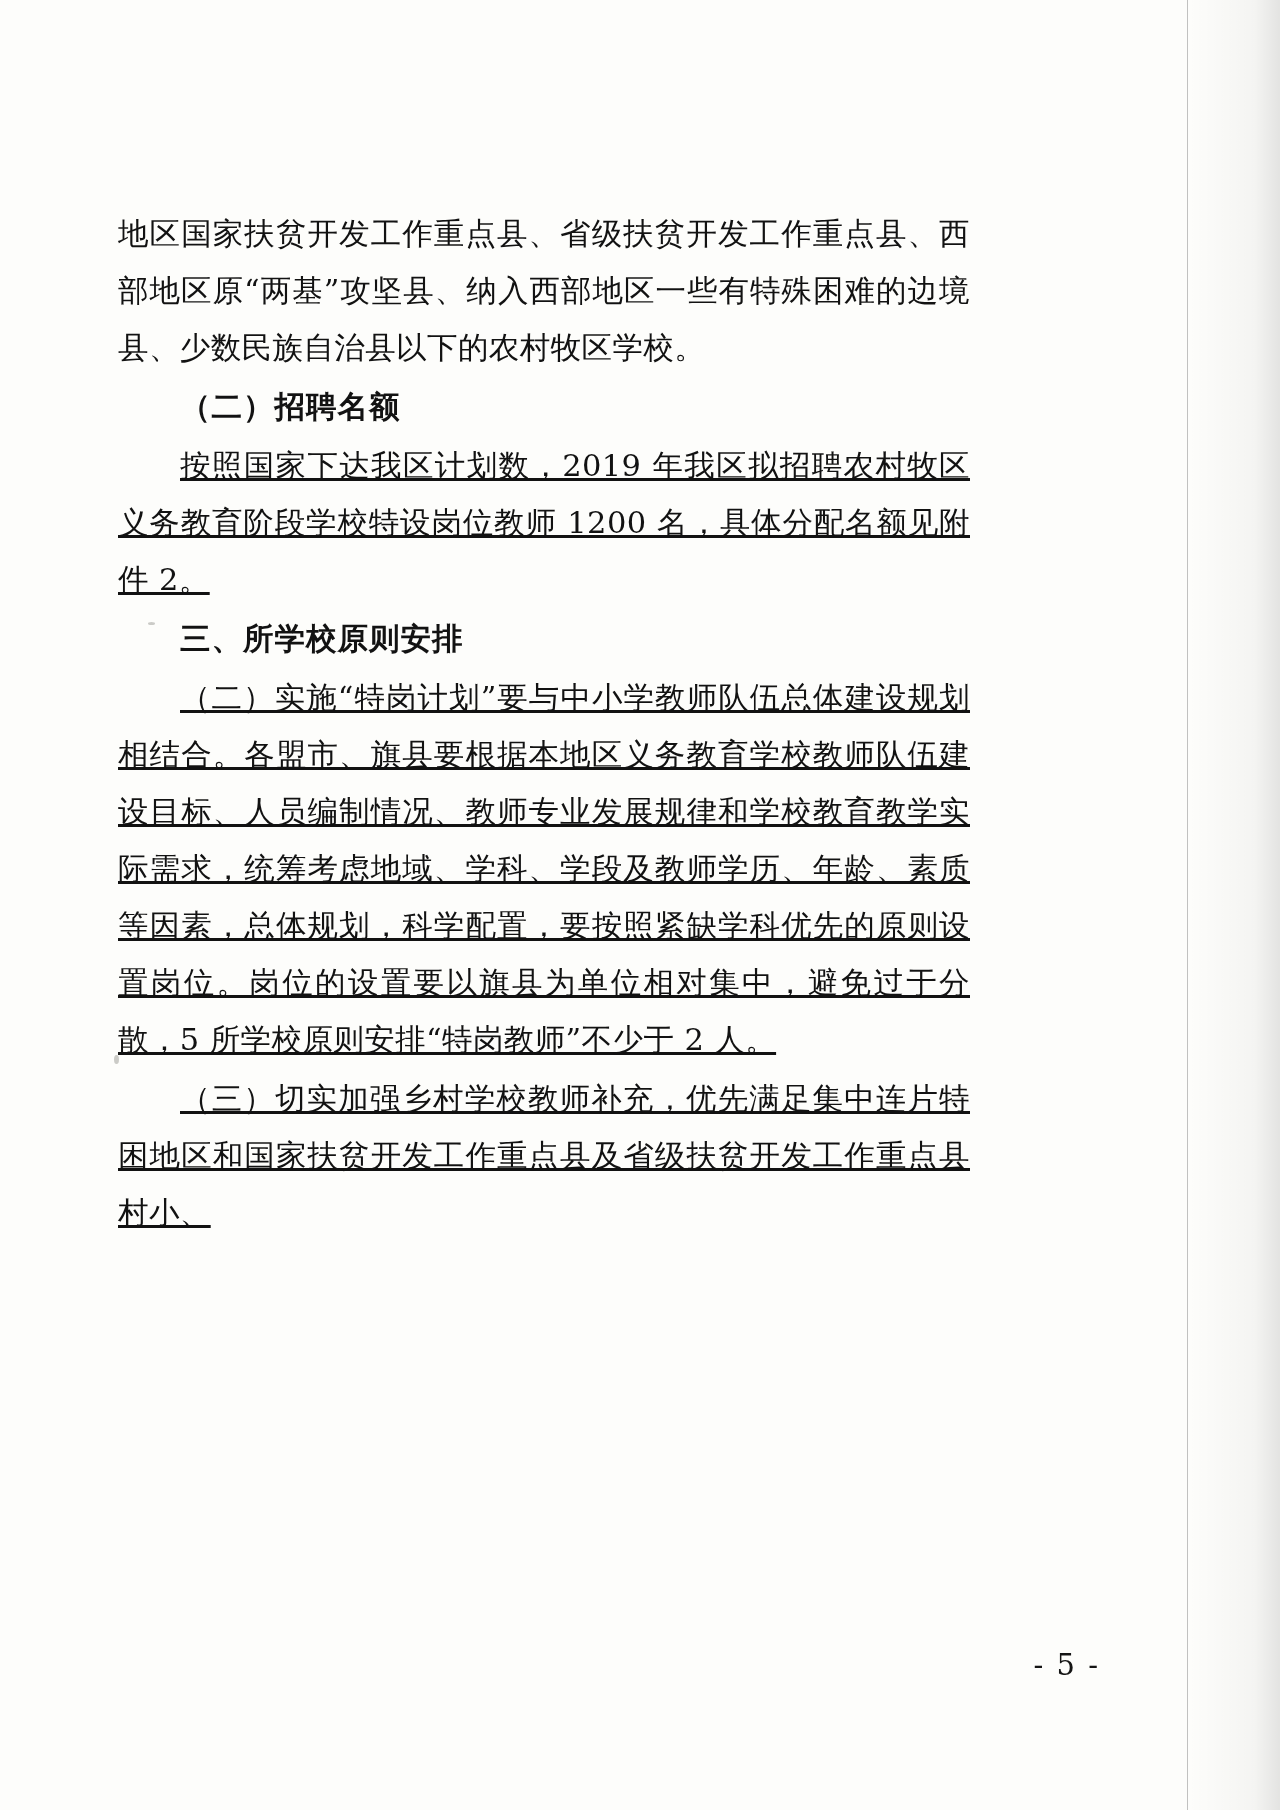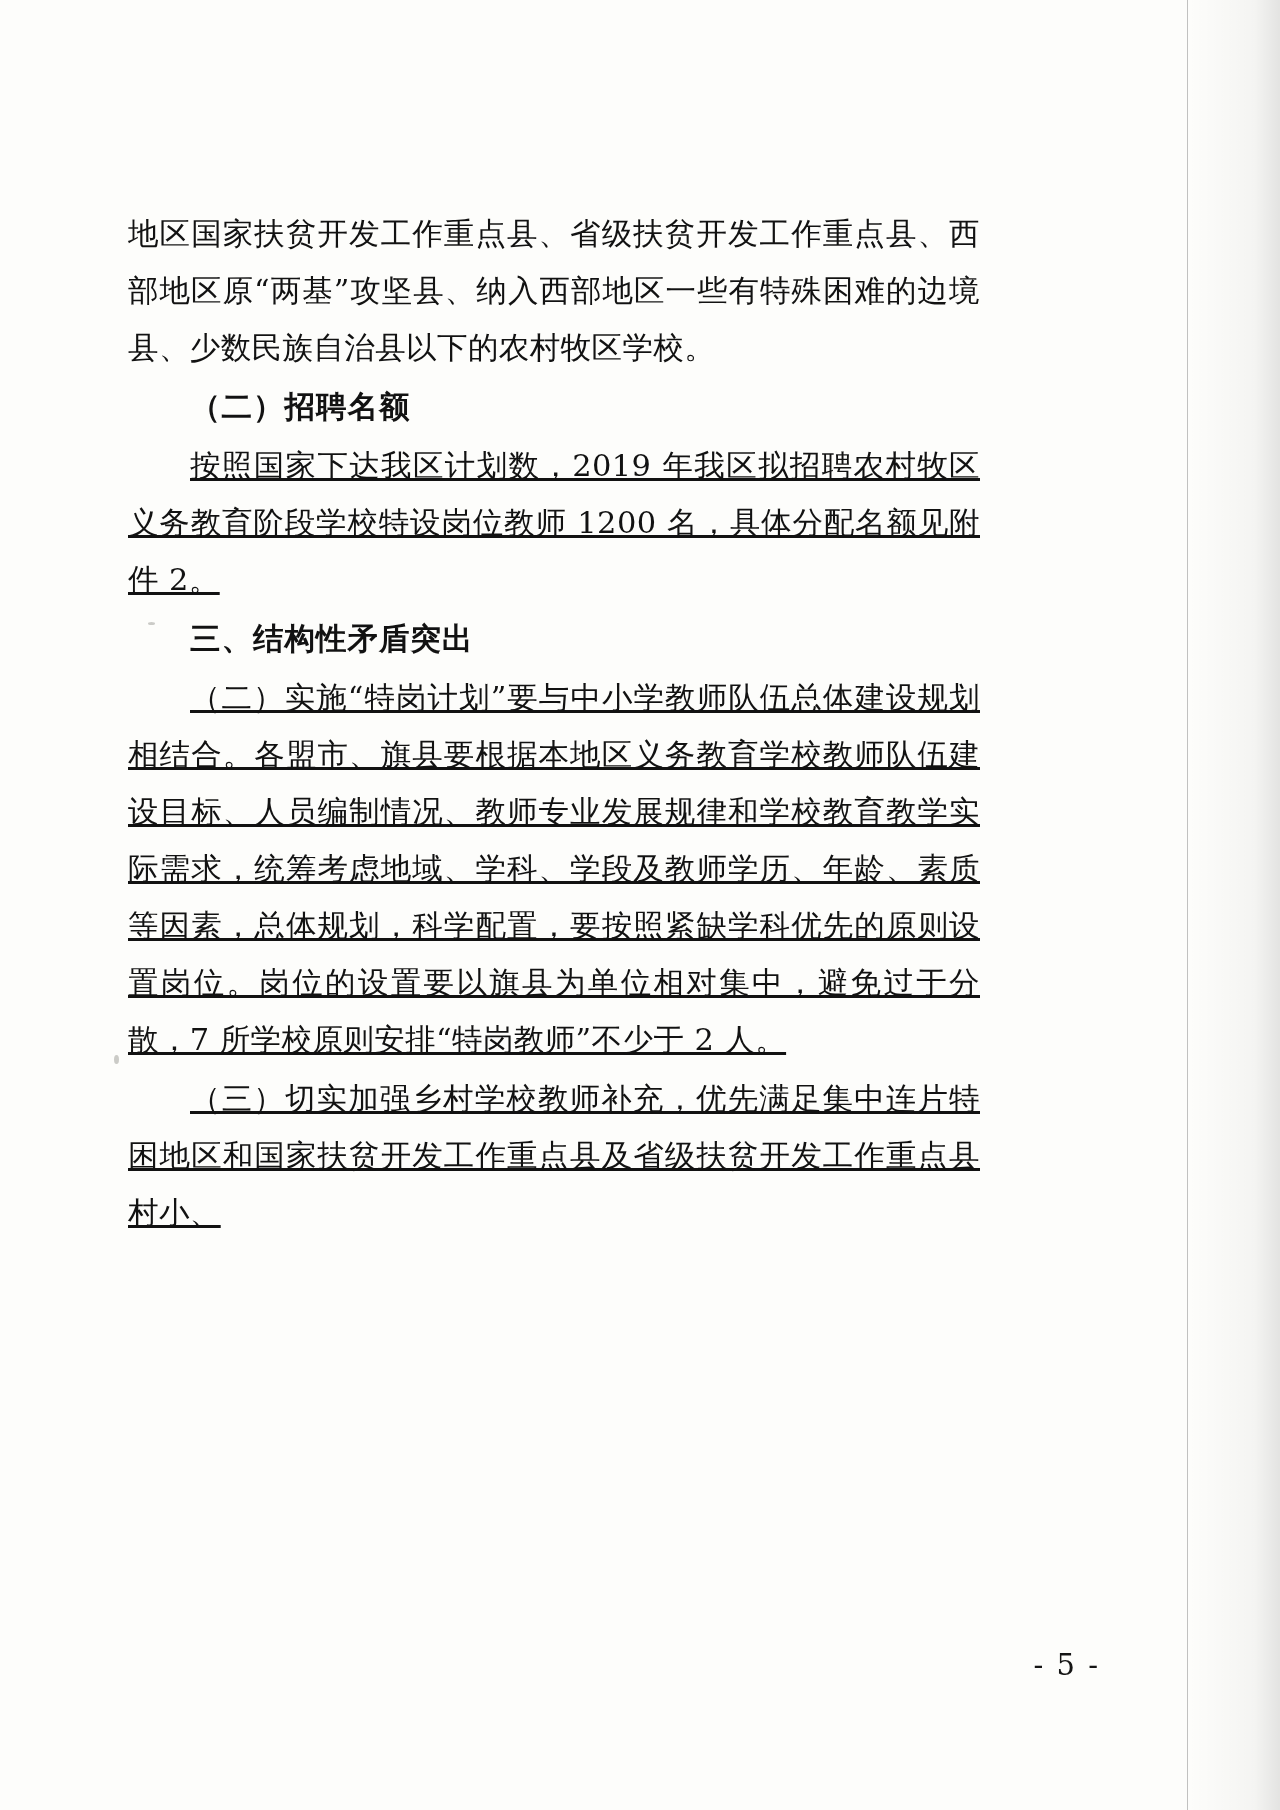--- a/index.html
+++ b/index.html
@@ -31,21 +31,21 @@
   .page-edge {
     position: absolute;
     top: 0;
     right: 92px;
     width: 1px;
     height: 1810px;
     background: rgba(120,120,120,0.45);
   }
   .doc-body {
     position: absolute;
-    left: 128px;
+    left: 118px;
     top: 205px;
     width: 852px;
   }
   p.para {
     margin: 0 0 2px 0;
     font-size: 30.5px;
     line-height: 57px;
     color: #121212;
     text-align: justify;
     text-justify: inter-ideograph;
@@ -83,19 +83,19 @@
 <div id="page">
   <div class="page-edge"></div>
 
   <div class="speck" style="left:148px; top:622px; width:7px; height:3px;"></div>
   <div class="speck" style="left:114px; top:1055px; width:5px; height:9px;"></div>
 
   <div class="doc-body">
     <p class="para plain">地区国家扶贫开发工作重点县、省级扶贫开发工作重点县、西部地区原“两基”攻坚县、纳入西部地区一些有特殊困难的边境县、少数民族自治县以下的农村牧区学校。</p>
     <p class="para heading">（二）招聘名额</p>
     <p class="para indent">按照国家下达我区计划数，2019 年我区拟招聘农村牧区义务教育阶段学校特设岗位教师 1200 名，具体分配名额见附件 2。</p>
-    <p class="para heading">三、结构性矛盾突出</p>
-    <p class="para indent">（二）实施“特岗计划”要与中小学教师队伍总体建设规划相结合。各盟市、旗县要根据本地区义务教育学校教师队伍建设目标、人员编制情况、教师专业发展规律和学校教育教学实际需求，统筹考虑地域、学科、学段及教师学历、年龄、素质等因素，总体规划，科学配置，要按照紧缺学科优先的原则设置岗位。岗位的设置要以旗县为单位相对集中，避免过于分散，7 所学校原则安排“特岗教师”不少于 2 人。</p>
+    <p class="para heading">三、所学校原则安排</p>
+    <p class="para indent">（二）实施“特岗计划”要与中小学教师队伍总体建设规划相结合。各盟市、旗县要根据本地区义务教育学校教师队伍建设目标、人员编制情况、教师专业发展规律和学校教育教学实际需求，统筹考虑地域、学科、学段及教师学历、年龄、素质等因素，总体规划，科学配置，要按照紧缺学科优先的原则设置岗位。岗位的设置要以旗县为单位相对集中，避免过于分散，5 所学校原则安排“特岗教师”不少于 2 人。</p>
     <p class="para indent">（三）切实加强乡村学校教师补充，优先满足集中连片特困地区和国家扶贫开发工作重点县及省级扶贫开发工作重点县村小、</p>
   </div>
 
   <div class="pagenum">- 5 -</div>
 </div>
 
 </body></html>

